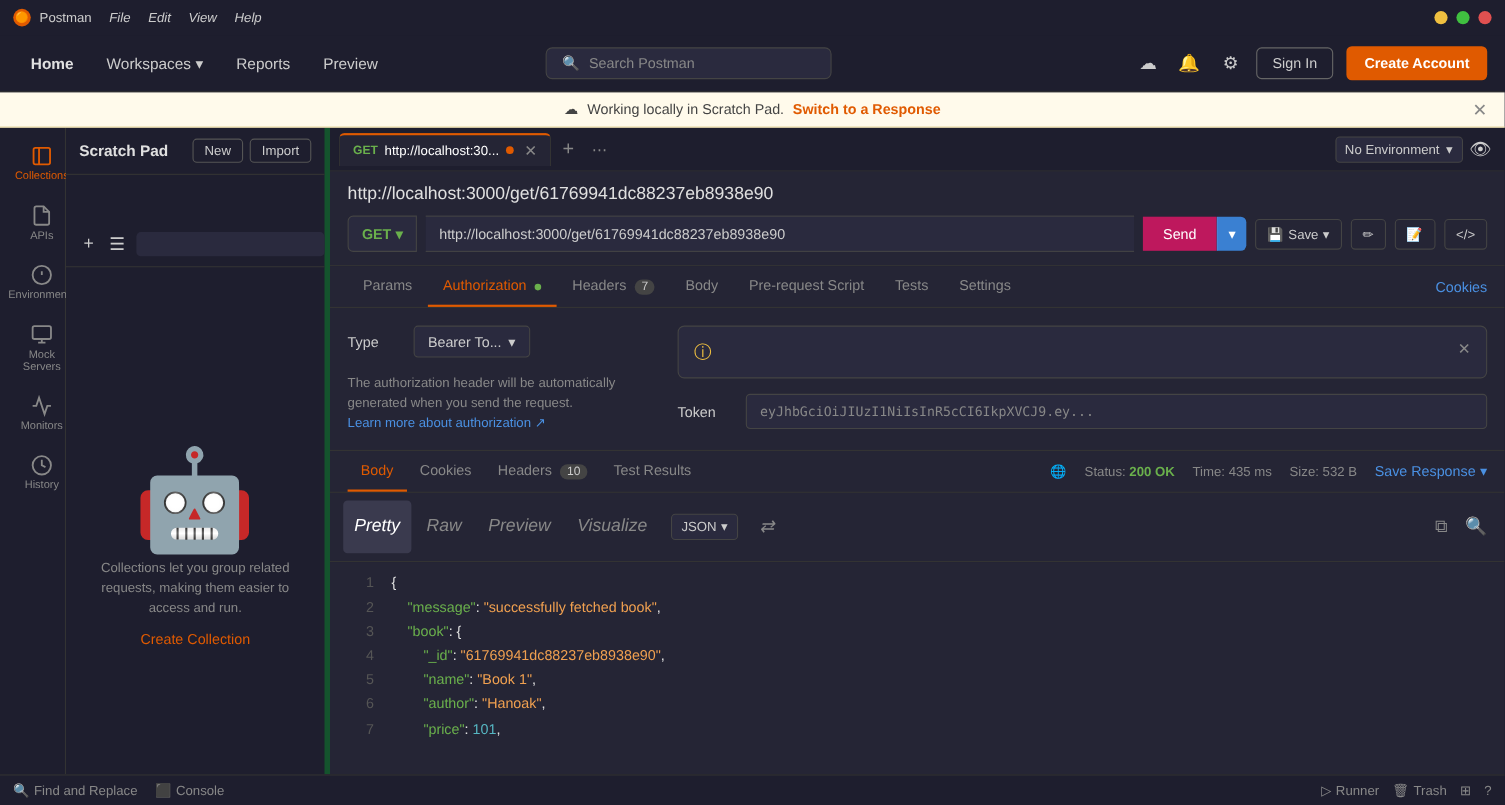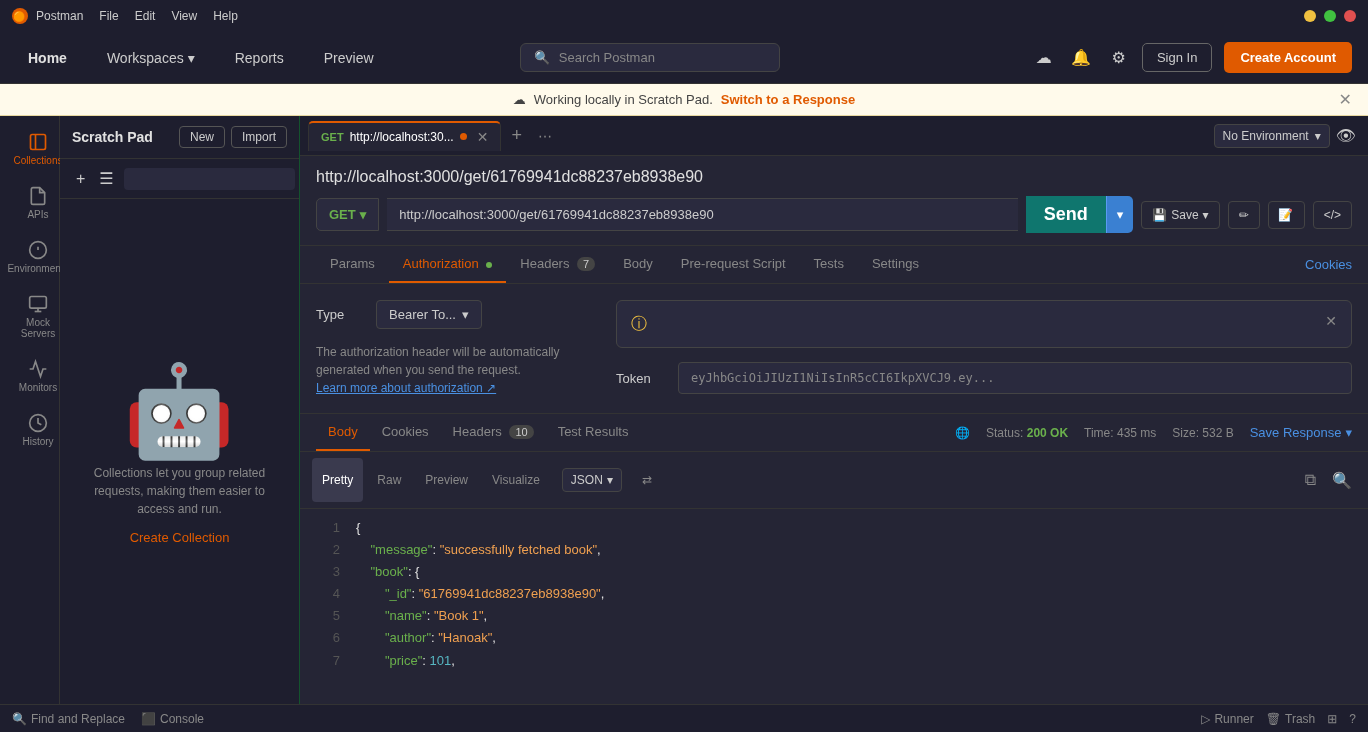--- a/index.html
+++ b/index.html
@@ -2,30 +2,30 @@
 <html><head>
   <meta charset="utf-8">
   <style>
     * { box-sizing: border-box; margin: 0; padding: 0; font-family: -apple-system, BlinkMacSystemFont, 'Segoe UI', sans-serif; }
     body { background: #1a1a2e; color: #e0e0e0; font-size: 13px; height: 732px; overflow: hidden; display: flex; flex-direction: column; }
 
     
     .titlebar { background: #1e1e2e; display: flex; align-items: center; padding: 0 12px; height: 32px; gap: 8px; user-select: none; }
     .titlebar-icon { width: 16px; height: 16px; background: #e05a00; border-radius: 50%; display: flex; align-items: center; justify-content: center; font-size: 10px; }
     .titlebar-title { font-size: 12px; color: #ccc; }
-    .titlebar-menu { display: flex; gap: 16px; margin-left: 8px; font-size: 12px; color: #ccc; }
+    .titlebar-menu { display: flex; gap: 16px; margin-left: 8px; font-size: 12px; color: #ccc; font-style: italic; }
     .titlebar-menu span { cursor: pointer; }
     .titlebar-controls { margin-left: auto; display: flex; gap: 8px; }
     .titlebar-btn { width: 12px; height: 12px; border-radius: 50%; cursor: pointer; }
     .titlebar-btn.min { background: #f0c040; }
     .titlebar-btn.max { background: #40c040; }
     .titlebar-btn.close { background: #e05050; }
 
     
-    .topnav { background: #1e1e2e; display: flex; align-items: center; padding: 0 16px; height: 52px; border-bottom: 1px solid #333; gap: 16px; }
+    .topnav { background: #1e1e2e; display: flex; align-items: center; padding: 0 16px; height: 52px; border-bottom: 1px solid #333; gap: 6px; }
     .nav-home { font-size: 14px; font-weight: 600; color: #e0e0e0; padding: 6px 12px; cursor: pointer; }
     .nav-item { font-size: 14px; color: #ccc; padding: 6px 12px; cursor: pointer; display: flex; align-items: center; gap: 4px; }
     .nav-search { margin: 0 auto; background: #2a2a3e; border: 1px solid #444; border-radius: 6px; display: flex; align-items: center; gap: 8px; padding: 6px 14px; width: 260px; color: #888; cursor: pointer; font-size: 13px; }
     .nav-right { display: flex; align-items: center; gap: 12px; margin-left: auto; }
     .nav-icon-btn { background: none; border: none; color: #ccc; cursor: pointer; font-size: 16px; padding: 4px; }
     .sign-in-btn { background: none; border: 1px solid #666; color: #ccc; padding: 6px 14px; border-radius: 5px; cursor: pointer; font-size: 13px; }
     .create-account-btn { background: #e05a00; border: none; color: #fff; padding: 8px 16px; border-radius: 5px; cursor: pointer; font-size: 13px; font-weight: 600; }
 
     
     .banner { background: #fffaeb; color: #444; display: flex; align-items: center; justify-content: center; padding: 8px 16px; gap: 8px; font-size: 13px; position: relative; border-bottom: 1px solid #e8d8a0; }
@@ -35,21 +35,21 @@
     
     .main { display: flex; flex: 1; overflow: hidden; }
 
     
     .sidebar-icons { background: #1e1e2e; width: 60px; display: flex; flex-direction: column; align-items: flex-start; padding: 8px 12px; border-right: 1px solid #333; gap: 4px; }
     .sidebar-icon-item { display: flex; flex-direction: column; align-items: center; gap: 3px; padding: 8px 4px; cursor: pointer; border-radius: 6px; width: 52px; color: #888; font-size: 10px; text-align: center; }
     .sidebar-icon-item.active { color: #e05a00; }
     .sidebar-icon-item svg { width: 20px; height: 20px; }
 
     
-    .sidebar-panel { background: #1e1e2e; width: 240px; border-right: 1px solid #14532d; display: flex; flex-direction: column; }
+    .sidebar-panel { background: #1e1e2e; width: 240px; border-right: 5px solid #14532d; display: flex; flex-direction: column; gap: 43px; }
     .sidebar-header { display: flex; align-items: center; justify-content: space-between; padding: 10px 12px; border-bottom: 1px solid #333; }
     .sidebar-title { font-size: 14px; font-weight: 600; color: #e0e0e0; }
     .sidebar-actions { display: flex; gap: 6px; }
     .sidebar-action-btn { background: none; border: 1px solid #555; color: #ccc; padding: 3px 10px; border-radius: 4px; cursor: pointer; font-size: 12px; }
     .sidebar-content { flex: 1; display: flex; flex-direction: column; align-items: center; justify-content: center; padding: 20px; text-align: center; }
     .sidebar-empty-title { font-size: 14px; font-weight: 600; color: #ccc; margin-bottom: 8px; }
     .sidebar-empty-desc { font-size: 12px; color: #888; line-height: 1.5; }
     .create-collection-link { color: #e05a00; cursor: pointer; font-size: 13px; margin-top: 12px; display: block; }
     .sidebar-toolbar { display: flex; align-items: center; padding: 6px 12px; gap: 6px; border-bottom: 1px solid #333; }
     .sidebar-search { flex: 1; background: #2a2a3e; border: none; color: #ccc; padding: 4px 8px; border-radius: 4px; font-size: 12px; }
@@ -67,41 +67,41 @@
     .tab-add { background: none; border: none; color: #888; font-size: 18px; cursor: pointer; padding: 0 8px; }
     .tab-more { background: none; border: none; color: #888; font-size: 14px; cursor: pointer; padding: 0 6px; }
     .tab-env-select { margin-left: auto; background: #2a2a3e; border: 1px solid #444; color: #ccc; padding: 4px 8px; border-radius: 4px; font-size: 12px; display: flex; align-items: center; gap: 6px; cursor: pointer; }
 
     
     .request-area { background: #252535; padding: 12px 16px; border-bottom: 1px solid #333; }
     .request-url-bar { font-size: 16px; color: #e0e0e0; margin-bottom: 10px; }
     .request-controls { display: flex; align-items: center; gap: 8px; }
     .method-select { background: #2a2a3e; border: 1px solid #444; color: #6ab04c; padding: 8px 12px; border-radius: 5px 0 0 5px; font-size: 13px; font-weight: 700; cursor: pointer; display: flex; align-items: center; gap: 4px; }
     .url-input { flex: 1; background: #2a2a3e; border: 1px solid #444; border-left: none; border-right: none; color: #ccc; padding: 8px 12px; font-size: 13px; outline: none; }
-    .send-btn { background: #0f766e; border: none; color: #fff; padding: 8px 16px; border-radius: 0 5px 5px 0; cursor: pointer; font-size: 18px; font-weight: 700; display: flex; align-items: center; gap: 0; }
+    .send-btn { background: #be185d; border: none; color: #fff; padding: 8px 16px; border-radius: 0 5px 5px 0; cursor: pointer; font-size: 13px; font-weight: 400; display: flex; align-items: center; gap: 0; }
     .send-btn-arrow { background: #3a80d2; border: none; color: #fff; padding: 8px 10px; border-radius: 0 5px 5px 0; cursor: pointer; font-size: 13px; border-left: 1px solid #5a9af2; }
     .request-actions { display: flex; align-items: center; gap: 8px; margin-left: auto; }
     .action-btn { background: none; border: 1px solid #444; color: #ccc; padding: 6px 10px; border-radius: 4px; cursor: pointer; font-size: 12px; display: flex; align-items: center; gap: 4px; }
 
     
     .request-tabs { display: flex; align-items: center; padding: 0 16px; border-bottom: 1px solid #333; background: #252535; }
     .req-tab { padding: 10px 14px; cursor: pointer; color: #888; font-size: 13px; border-bottom: 2px solid transparent; }
     .req-tab.active { color: #e05a00; border-bottom: 2px solid #e05a00; }
     .req-tab .badge { background: #444; color: #ccc; border-radius: 10px; padding: 1px 6px; font-size: 11px; margin-left: 4px; }
     .req-tab .active-dot { width: 6px; height: 6px; border-radius: 50%; background: #6ab04c; display: inline-block; margin-left: 4px; vertical-align: middle; }
     .cookies-link { margin-left: auto; color: #4a90e2; cursor: pointer; font-size: 13px; }
 
     
     .auth-area { padding: 16px; display: flex; gap: 20px; border-bottom: 1px solid #333; background: #252535; }
     .auth-left { flex: 1; max-width: 280px; }
     .auth-type-row { display: flex; align-items: center; gap: 10px; margin-bottom: 14px; }
     .auth-type-label { color: #ccc; font-size: 13px; min-width: 50px; }
     .auth-type-select { background: #2a2a3e; border: 1px solid #444; color: #ccc; padding: 6px 12px; border-radius: 4px; font-size: 13px; cursor: pointer; display: flex; align-items: center; gap: 6px; }
     .auth-desc { font-size: 12px; color: #888; line-height: 1.5; }
-    .auth-desc a { color: #4a90e2; cursor: pointer; text-decoration: underline; }
+    .auth-desc a { color: #4a90e2; cursor: pointer; }
     .auth-right { flex: 1; }
     .auth-warning { background: #2a2a3e; border: 1px solid #444; border-radius: 6px; padding: 12px 14px; display: flex; align-items: flex-start; gap: 10px; margin-bottom: 14px; }
     .auth-warning-icon { color: #f0c040; font-size: 16px; margin-top: 1px; }
     .auth-warning-text { font-size: 12px; color: #ccc; line-height: 1.5; }
     .auth-warning-text a { color: #4a90e2; cursor: pointer; }
     .auth-warning-close { margin-left: auto; color: #888; cursor: pointer; font-size: 14px; }
     .token-row { display: flex; align-items: center; gap: 12px; }
     .token-label { color: #ccc; font-size: 13px; min-width: 50px; }
     .token-value { flex: 1; background: #2a2a3e; border: 1px solid #444; border-radius: 4px; padding: 8px 12px; color: #888; font-size: 12px; font-family: monospace; }
 
@@ -111,21 +111,21 @@
     .resp-tab { padding: 10px 12px; cursor: pointer; color: #888; font-size: 13px; border-bottom: 2px solid transparent; }
     .resp-tab.active { color: #e05a00; border-bottom: 2px solid #e05a00; }
     .resp-tab .badge { background: #444; color: #ccc; border-radius: 10px; padding: 1px 6px; font-size: 11px; margin-left: 4px; }
     .resp-status { margin-left: auto; display: flex; align-items: center; gap: 16px; font-size: 12px; color: #888; }
     .status-ok { color: #6ab04c; font-weight: 600; }
     .save-response-btn { color: #4a90e2; cursor: pointer; font-size: 13px; display: flex; align-items: center; gap: 4px; }
 
     
     .response-body { flex: 1; display: flex; flex-direction: column; overflow: hidden; }
     .response-format-bar { display: flex; align-items: center; padding: 6px 12px; gap: 4px; border-bottom: 1px solid #333; background: #252535; }
-    .format-btn { background: none; border: none; color: #888; padding: 15px 10px; border-radius: 4px; cursor: pointer; font-size: 12px; }
+    .format-btn { background: none; border: none; color: #888; padding: 15px 10px; border-radius: 4px; cursor: pointer; font-size: 16px; font-style: italic; }
     .format-btn.active { background: #3a3a4e; color: #fff; }
     .json-select { background: #2a2a3e; border: 1px solid #444; color: #ccc; padding: 4px 8px; border-radius: 4px; font-size: 12px; cursor: pointer; display: flex; align-items: center; gap: 4px; margin-left: 8px; }
     .format-right { margin-left: auto; display: flex; gap: 8px; }
     .format-icon-btn { background: none; border: none; color: #888; cursor: pointer; font-size: 16px; padding: 4px; }
 
     
     .json-viewer { flex: 1; overflow-y: auto; padding: 8px 16px; background: #252535; font-family: 'Courier New', monospace; font-size: 13px; line-height: 1.7; }
     .line-nums { color: #555; min-width: 24px; display: inline-block; text-align: right; margin-right: 16px; user-select: none; }
     .json-key { color: #6ab04c; }
     .json-string { color: #f0a050; }

